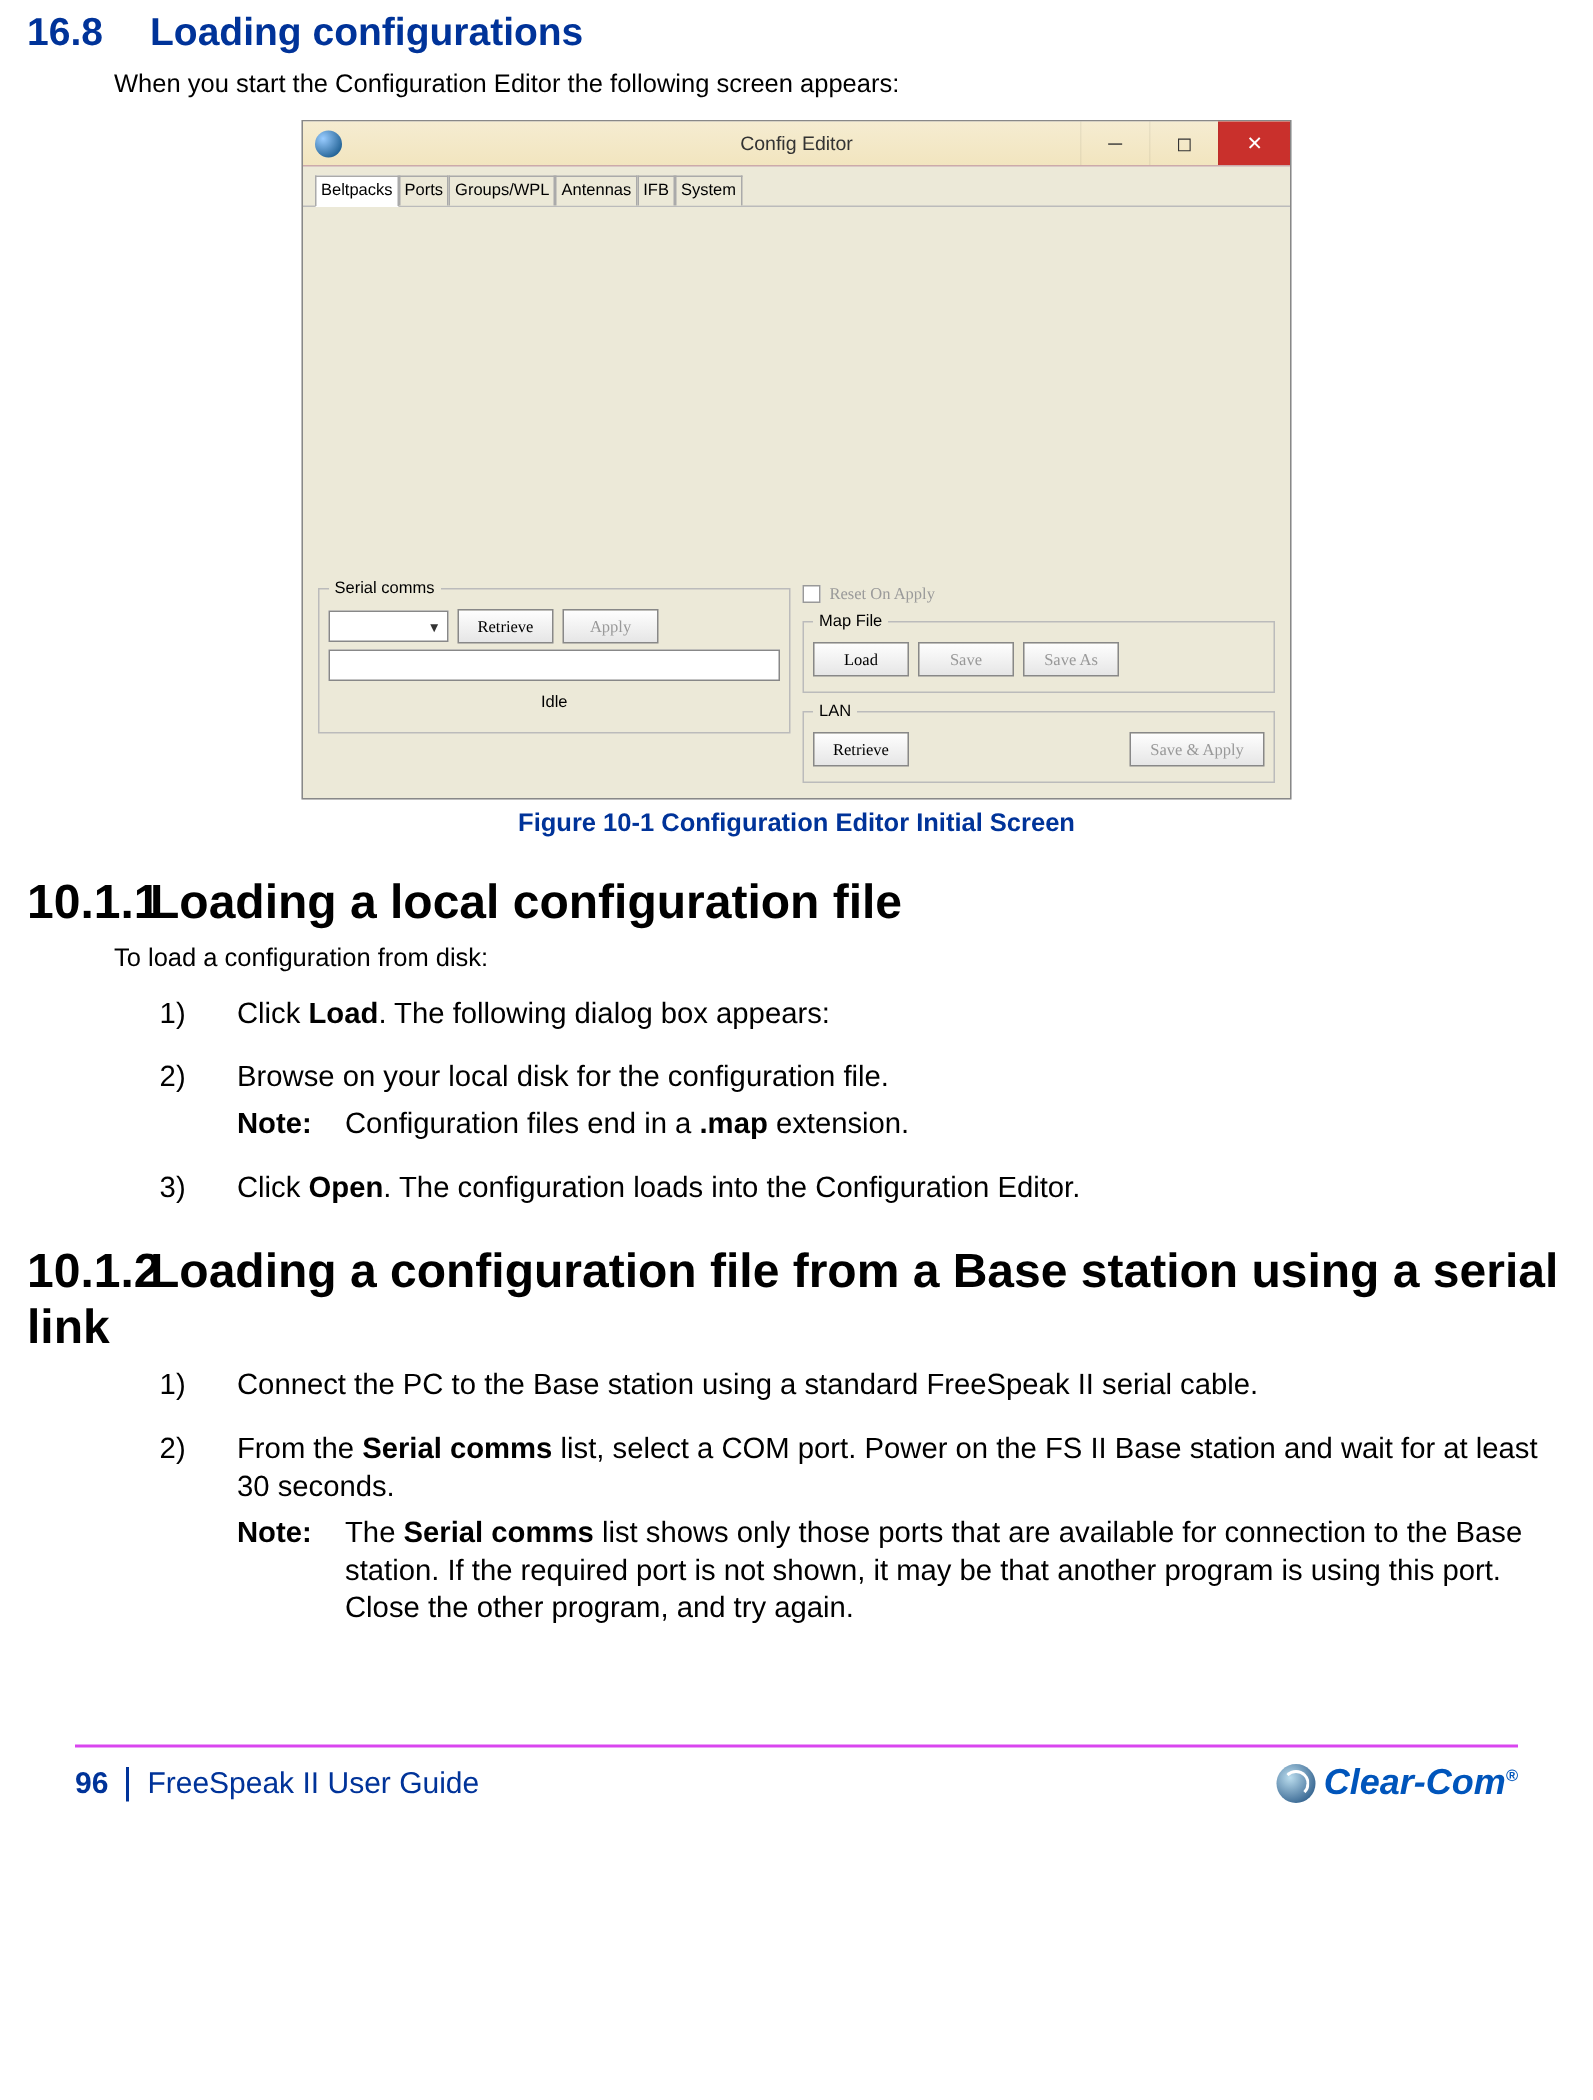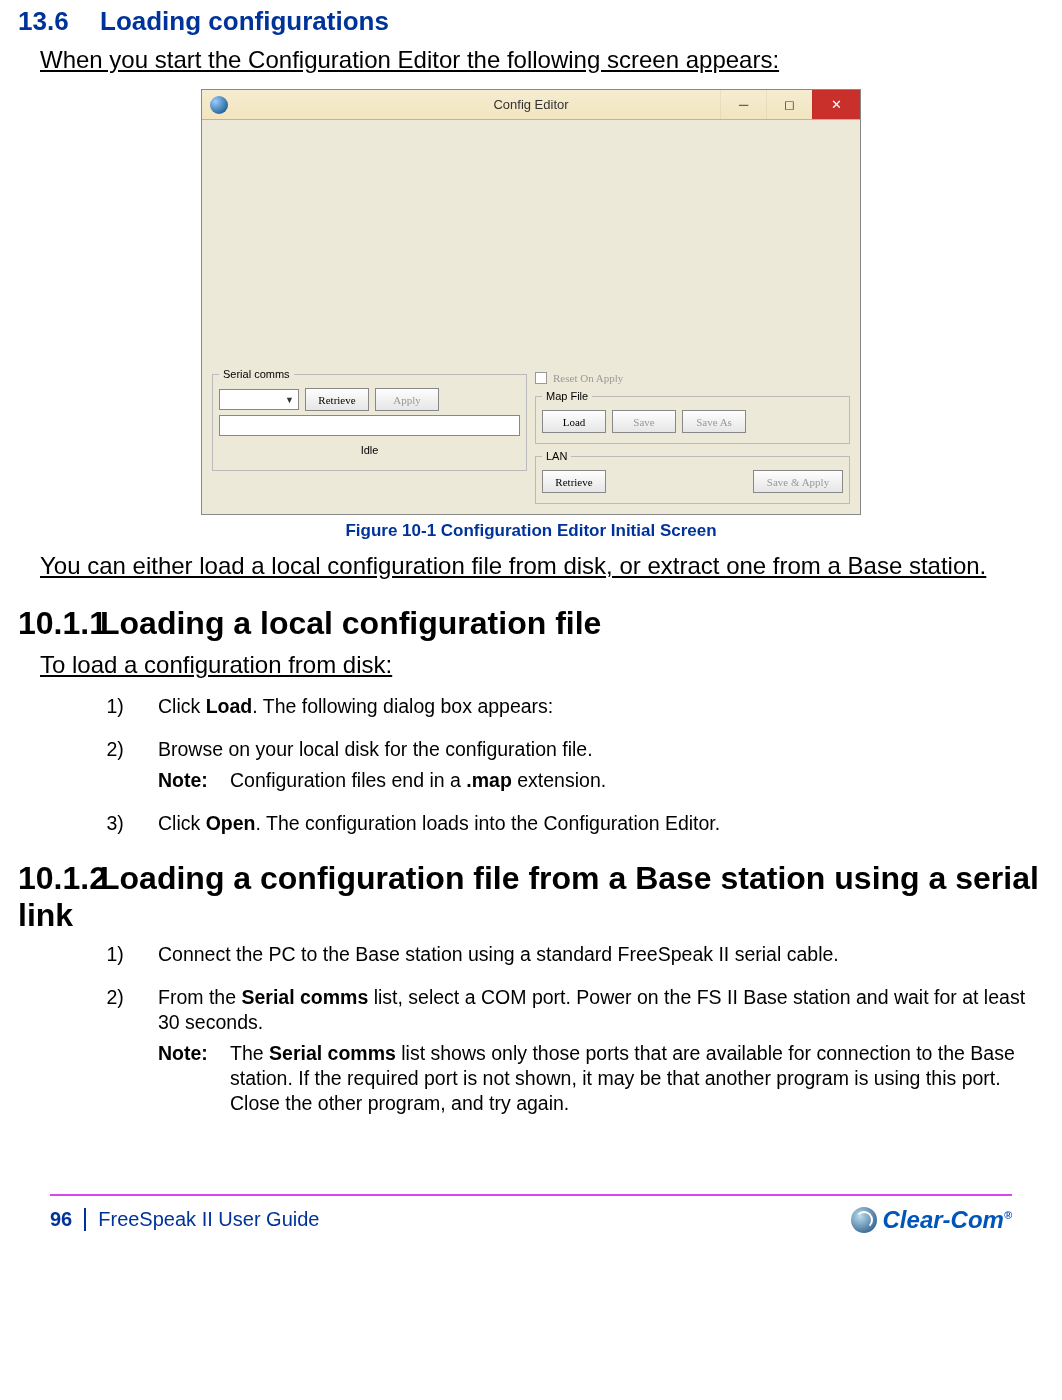--- a/index.html
+++ b/index.html
@@ -32,24 +32,23 @@
     color: #000;
     font-size: 32px;
     font-weight: bold;
     margin: 24px 0 8px 18px;
   }
   .subsection-number {
     display: inline-block;
     width: 82px;
   }
   p.bodytext {
-    font-size: 24px;
-    margin: 0 0 14px 40px;
+    font-size: 17px;
+    margin: 0 0 14px 76px;
     line-height: 1.25;
-    text-decoration: underline;
   }
   .figure-wrap {
     margin: 6px auto 6px auto;
     width: 660px;
   }
   .figure-caption {
     text-align: center;
     color: #003399;
     font-weight: bold;
     font-size: 17px;
@@ -234,34 +233,42 @@
   }
   .reg { font-size: 11px; vertical-align: super; }
 </style>
 </head>
 <body>
 
 <div class="page">
   <div class="content">
 
     <h2 class="section-title">
-      <span class="section-number">13.6</span><span>Loading configurations</span>
+      <span class="section-number">16.8</span><span>Loading configurations</span>
     </h2>
     <p class="bodytext">When you start the Configuration Editor the following screen appears:</p>
 
     <div class="figure-wrap">
       <div class="win">
         <div class="titlebar">
           <div class="app-icon"></div>
           <div class="title-text">Config Editor</div>
           <div class="winbtns">
             <div class="winbtn">─</div>
             <div class="winbtn">◻</div>
             <div class="winbtn close">✕</div>
           </div>
+        </div>
+        <div class="tabs">
+          <div class="tab active">Beltpacks</div>
+          <div class="tab">Ports</div>
+          <div class="tab">Groups/WPL</div>
+          <div class="tab">Antennas</div>
+          <div class="tab">IFB</div>
+          <div class="tab">System</div>
         </div>
         <div class="win-body">
           <div class="blank-panel"></div>
           <div class="lower">
             <div>
               <fieldset class="grp">
                 <legend>Serial comms</legend>
                 <div class="row">
                   <div class="combo">
                       <span class="arrow">▼</span>
@@ -296,21 +303,20 @@
                   <div class="btn disabled wide">Save &amp; Apply</div>
                 </div>
               </fieldset>
             </div>
           </div>
         </div>
       </div>
       <div class="figure-caption">Figure 10-1 Configuration Editor Initial Screen</div>
     </div>
 
-    <p class="bodytext">You can either load a local configuration file from disk, or extract one from a Base station.</p>
 
     <h2 class="subsection-title">
       <span class="subsection-number">10.1.1</span><span>Loading a local configuration file</span>
     </h2>
     <p class="bodytext">To load a configuration from disk:</p>
     <ol class="steps">
       <li>
         <span>Click </span><span class="strong">Load</span><span>. The following dialog box appears:</span>
       </li>
       <li>

